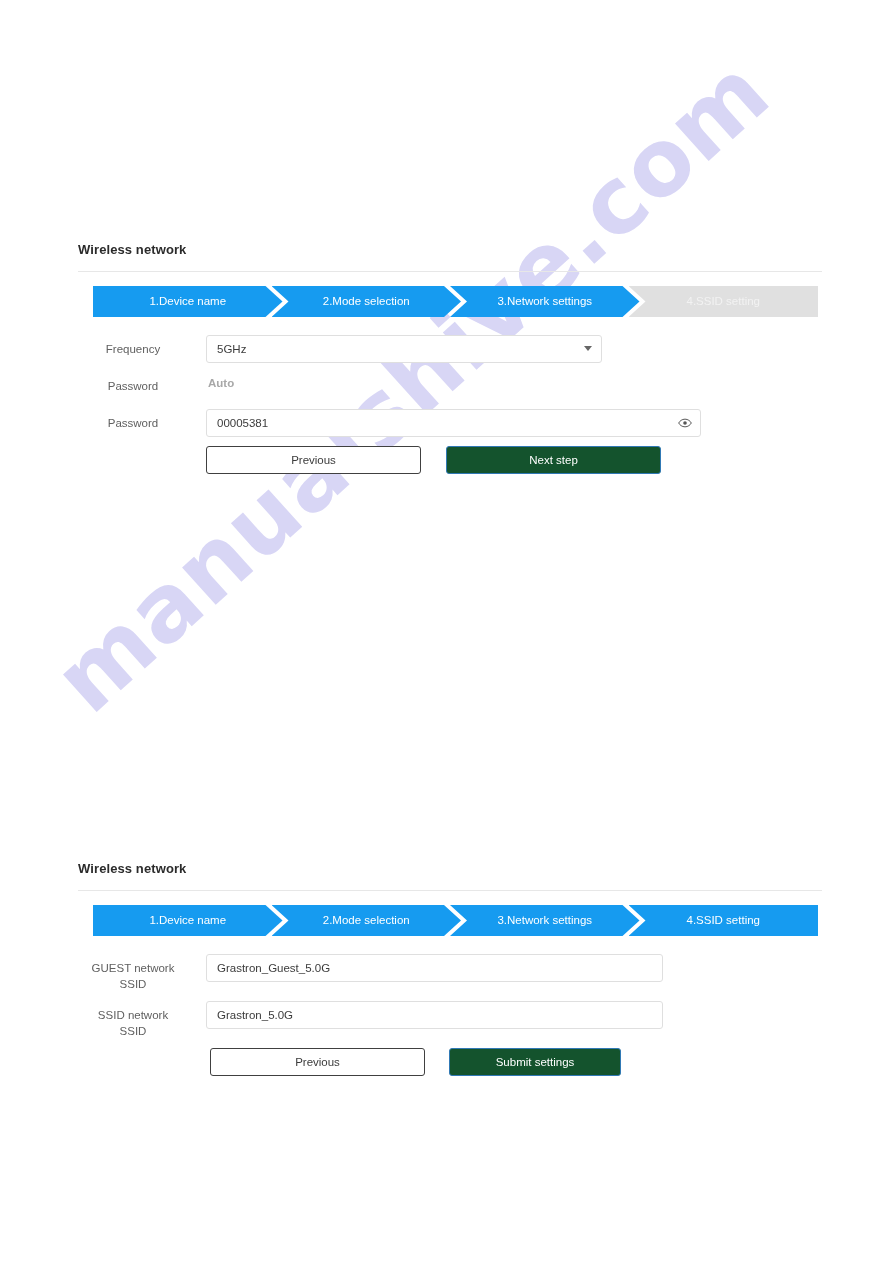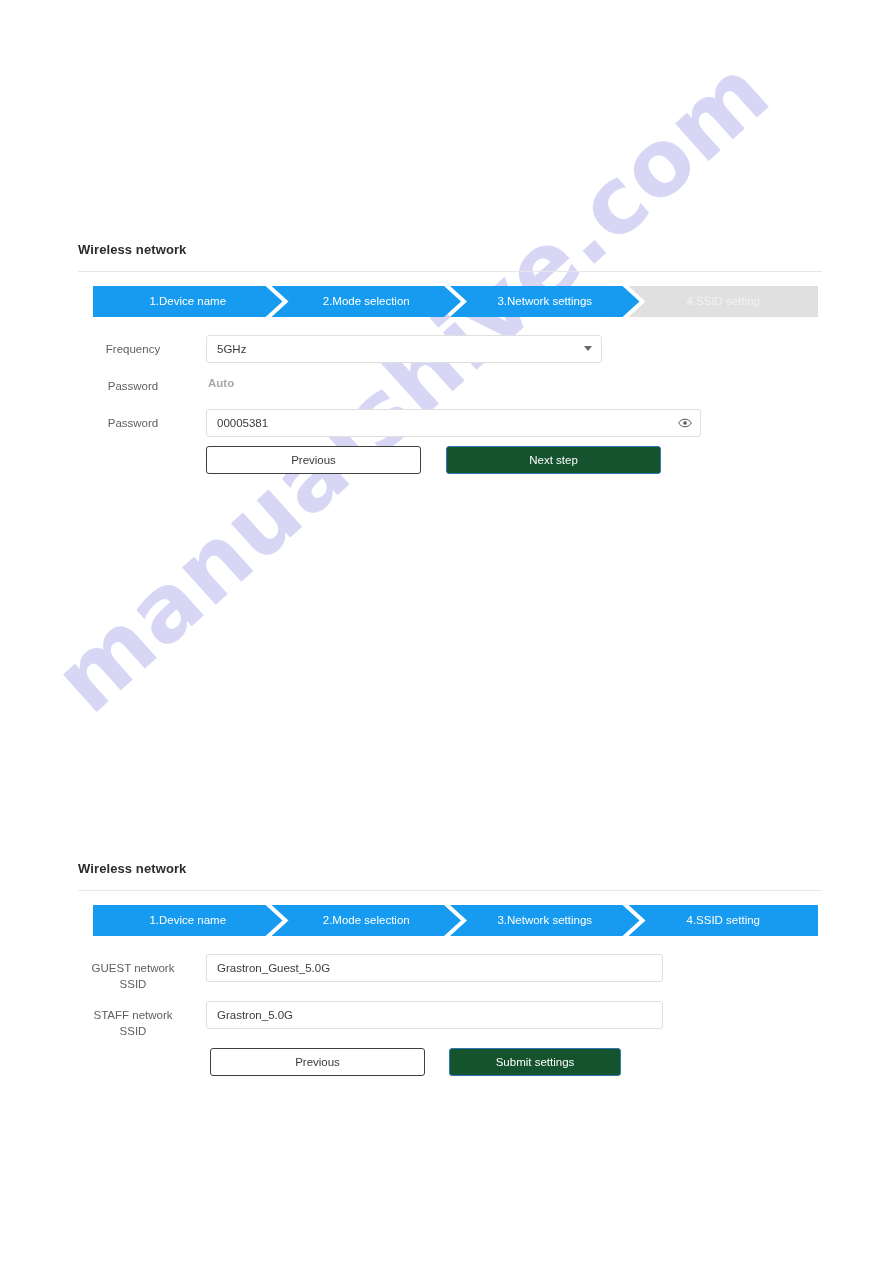--- a/index.html
+++ b/index.html
@@ -277,21 +277,21 @@
       </div>
       <div class="control">
         <div class="input-box w-ssid">
           <span>Grastron_Guest_5.0G</span>
         </div>
       </div>
     </div>
 
     <div class="row">
       <div class="row-label two-line">
-        <div>STAFF network</div>
+        <div>SSID network</div>
         <div>SSID</div>
       </div>
       <div class="control">
         <div class="input-box w-ssid">
           <span>Grastron_5.0G</span>
         </div>
       </div>
     </div>
 
     <div class="btn-row b2">

